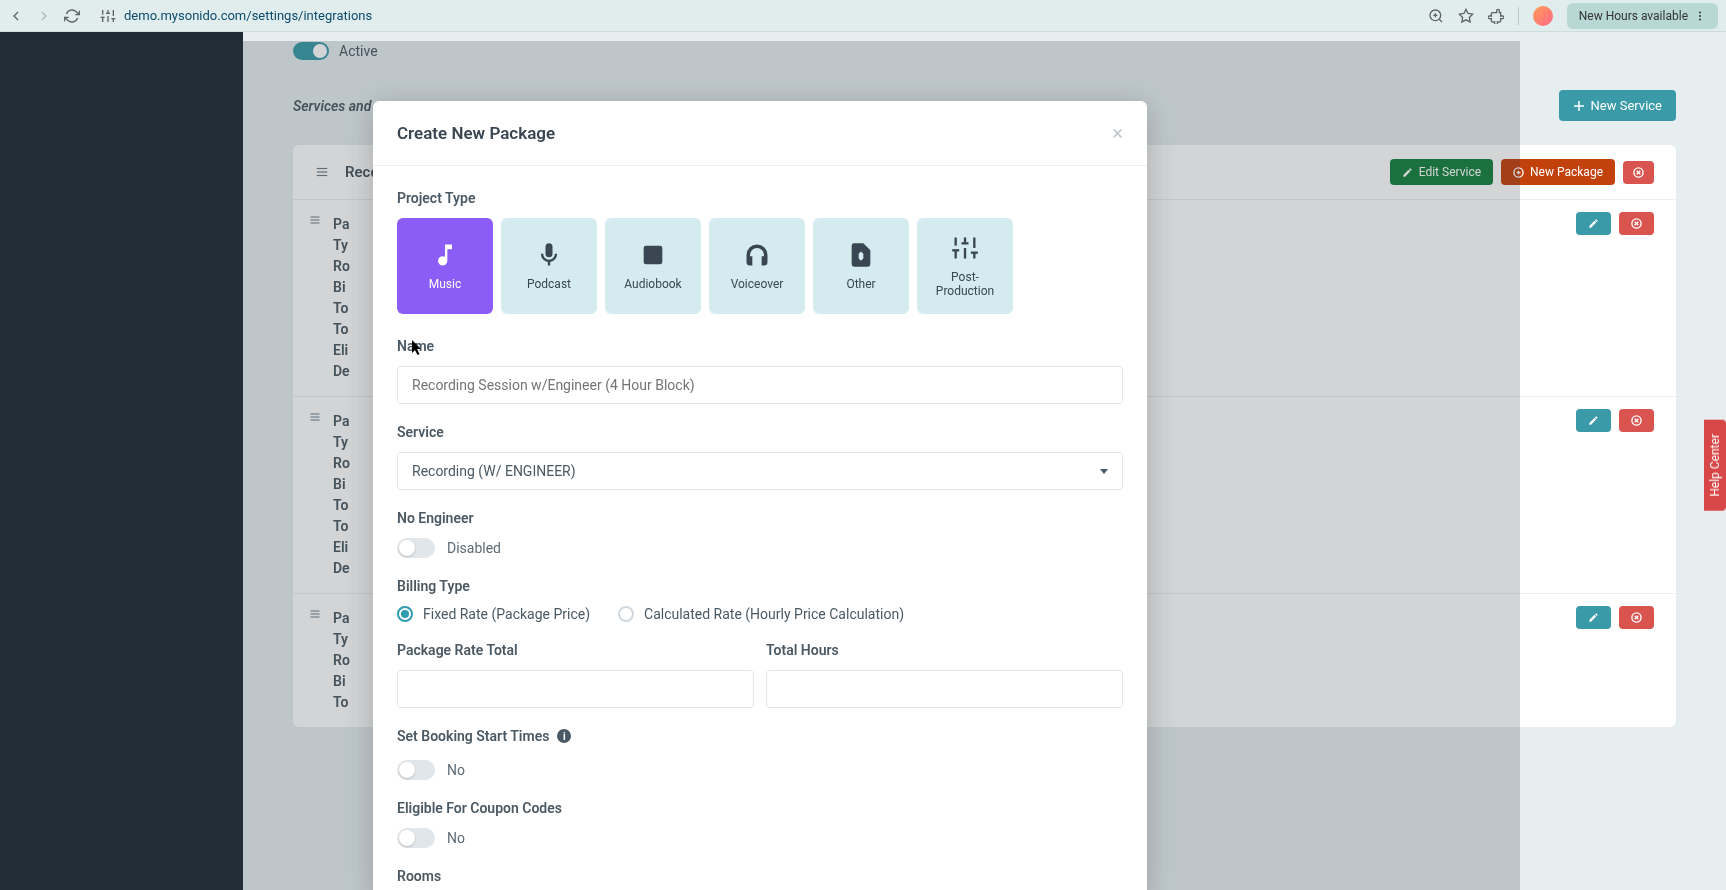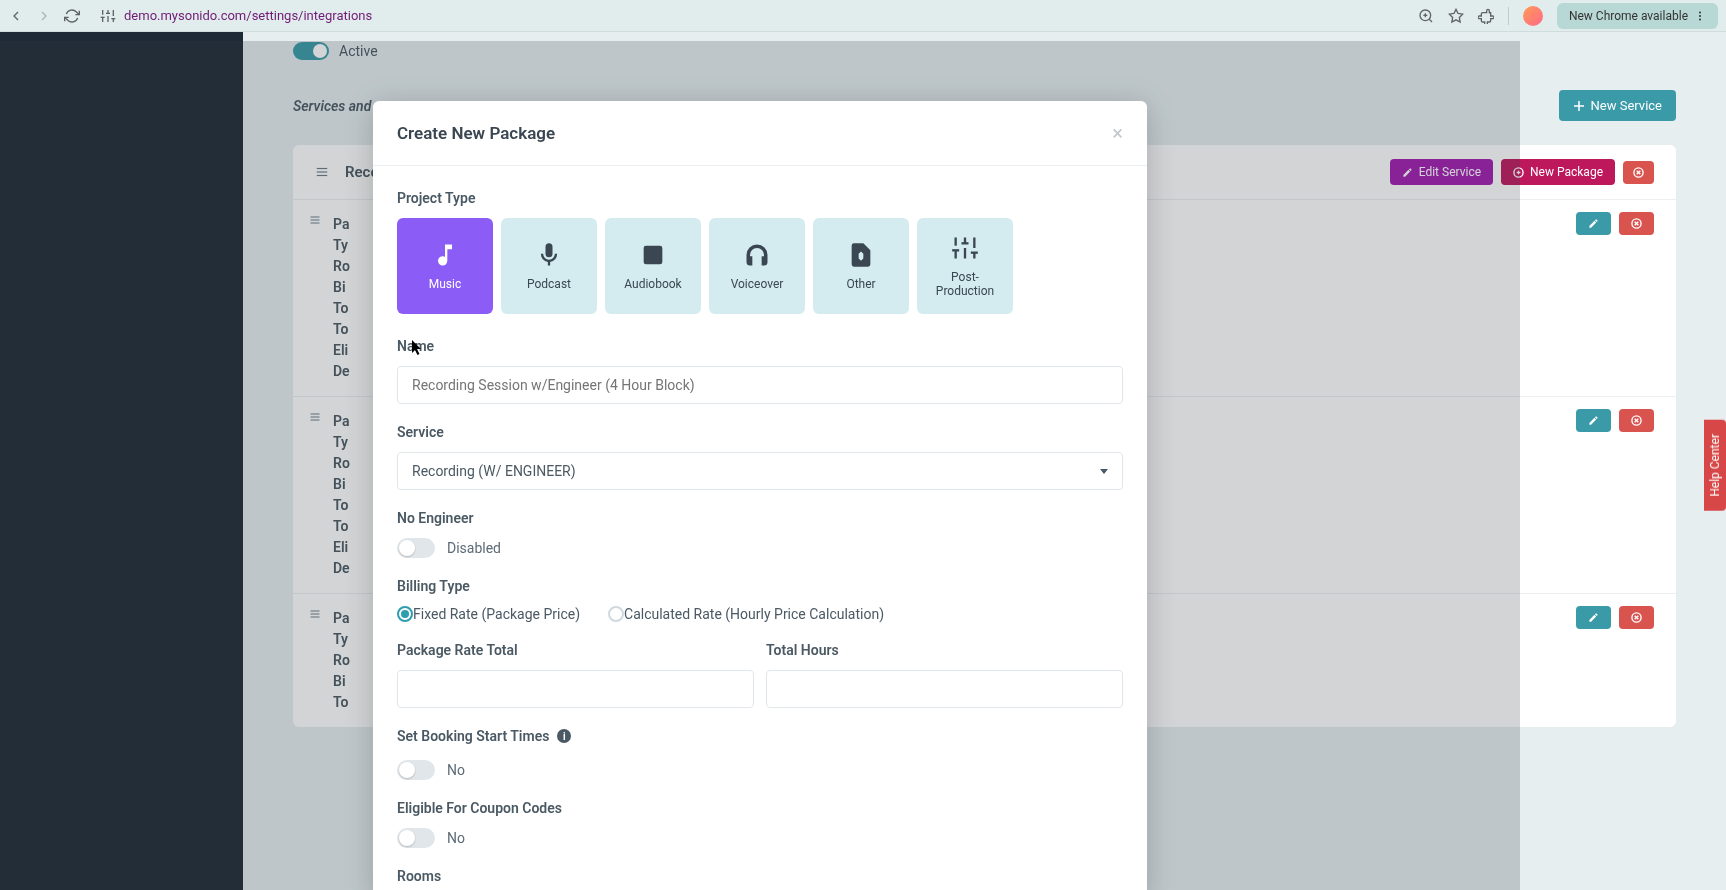--- a/index.html
+++ b/index.html
@@ -4,21 +4,21 @@
 <style>
 * { margin: 0; padding: 0; box-sizing: border-box; font-family: -apple-system, BlinkMacSystemFont, "Segoe UI", Roboto, sans-serif; }
 body { width: 1726px; height: 890px; background: #e8f1f0; overflow: hidden; position: relative; }
 
 
 .browser-bar { height: 32px; background: #e1edec; display: flex; align-items: center; padding: 0 8px; gap: 12px; border-bottom: 1px solid #d0dcdb; }
 .nav-arrow { width: 16px; height: 16px; color: #5f6368; cursor: pointer; }
 .reload-icn { width: 16px; height: 16px; color: #5f6368; }
 .url-container { flex: 1; display: flex; align-items: center; gap: 8px; background: #e1edec; padding: 0 8px; border-radius: 14px; }
 .site-icn { width: 16px; height: 16px; color: #5f6368; }
-.url-text { font-size: 13px; color: #701a75; }
+.url-text { font-size: 13px; color: #0c4a6e; }
 .chrome-right { display: flex; align-items: center; gap: 14px; margin-left: auto; }
 .chrome-icn { width: 16px; height: 16px; color: #5f6368; }
 .avatar { width: 20px; height: 20px; border-radius: 50%; background: linear-gradient(135deg, #ff9a56, #ff6a88); }
 .chrome-btn { background: #b8d8d5; border: none; padding: 6px 12px; border-radius: 6px; font-size: 12px; color: #333; display: flex; align-items: center; gap: 6px; }
 
 
 .app { display: flex; height: calc(890px - 32px); }
 .sidebar { width: 243px; background: #1e2a35; }
 .content { flex: 1; background: #e6eef0; padding: 0 50px; position: relative; overflow: hidden; }
 
@@ -30,22 +30,22 @@
 
 .services-header { display: flex; align-items: center; margin-top: 30px; }
 .services-title { font-size: 14px; font-weight: 600; color: #4a5963; font-style: italic; }
 .btn-new-service { margin-left: auto; background: #3a9aa8; color: #fff; border: none; padding: 8px 14px; border-radius: 4px; font-size: 13px; display: flex; align-items: center; gap: 6px; }
 
 .service-card { background: #fff; border-radius: 6px; margin-top: 24px; }
 .service-card-header { display: flex; align-items: center; padding: 14px 22px; border-bottom: 1px solid #eceff1; }
 .drag-icn { color: #6b7c87; }
 .service-name { font-weight: 600; color: #4a5963; margin-left: 16px; font-size: 15px; }
 .btn-sm { padding: 6px 12px; border-radius: 4px; font-size: 12px; color: #fff; border: none; display: flex; align-items: center; gap: 6px; }
-.btn-edit-service { background: #a21caf; margin-left: auto; }
-.btn-new-package { background: #be185d; margin-left: 8px; }
+.btn-edit-service { background: #15803d; margin-left: auto; }
+.btn-new-package { background: #c2410c; margin-left: 8px; }
 .btn-danger { background: #d9534f; margin-left: 8px; padding: 6px 10px; }
 
 .package-item { padding: 14px 22px 14px 40px; position: relative; }
 .package-item + .package-item { border-top: 1px solid #eceff1; }
 .pkg-drag { position: absolute; left: 16px; top: 14px; color: #6b7c87; }
 .pkg-actions { position: absolute; right: 22px; top: 12px; display: flex; gap: 8px; }
 .pkg-field-label { font-size: 14px; color: #4a5963; font-weight: 600; line-height: 1.5; }
 
 
 .overlay { position: absolute; top: 0; left: 0; right: 0; bottom: 0; background: rgba(50, 60, 68, 0.22); display: flex; justify-content: center; padding-top: 60px; }
@@ -66,21 +66,21 @@
 .text-input { width: 100%; padding: 10px 14px; border: 1px solid #e1e6ea; border-radius: 4px; font-size: 14px; color: #4a5963; margin-bottom: 20px; }
 .select { width: 100%; padding: 10px 14px; border: 1px solid #e1e6ea; border-radius: 4px; font-size: 14px; color: #4a5963; margin-bottom: 20px; display: flex; align-items: center; justify-content: space-between; }
 .select-caret { width: 0; height: 0; border-left: 4px solid transparent; border-right: 4px solid transparent; border-top: 5px solid #4a5963; }
 
 .switch-row { display: flex; align-items: center; gap: 12px; margin-bottom: 20px; }
 .switch { width: 38px; height: 20px; background: #e1e6ea; border-radius: 12px; position: relative; cursor: pointer; }
 .switch::after { content: ''; position: absolute; left: 2px; top: 2px; width: 16px; height: 16px; background: #fff; border-radius: 50%; box-shadow: 0 1px 2px rgba(0,0,0,0.2); }
 .switch-label { font-size: 14px; color: #5d6b76; }
 
 .radio-row { display: flex; align-items: center; gap: 28px; margin-bottom: 20px; }
-.radio-opt { display: flex; align-items: center; cursor: pointer; }
+.radio-opt { display: flex; align-items: center; gap: 10px; cursor: pointer; }
 .radio { width: 16px; height: 16px; border-radius: 50%; border: 2px solid #d0d8de; display: flex; align-items: center; justify-content: center; }
 .radio.checked { border-color: #2e9db0; }
 .radio.checked::after { content: ''; width: 8px; height: 8px; background: #2e9db0; border-radius: 50%; }
 .radio-label { font-size: 14px; color: #4a5963; }
 
 .two-col { display: flex; gap: 12px; }
 .col { flex: 1; }
 
 .info-icn { width: 14px; height: 14px; border-radius: 50%; background: #4a5963; color: #fff; font-size: 10px; display: inline-flex; align-items: center; justify-content: center; font-weight: bold; }
 
@@ -129,21 +129,21 @@
       </svg>
     <svg class="chrome-icn" viewBox="0 0 24 24" fill="none" stroke="currentColor" stroke-width="2">
         <polygon points="12 2 15.09 8.26 22 9.27 17 14.14 18.18 21.02 12 17.77 5.82 21.02 7 14.14 2 9.27 8.91 8.26 12 2"></polygon>
       </svg>
     <svg class="chrome-icn" viewBox="0 0 24 24" fill="none" stroke="currentColor" stroke-width="2">
         <path d="M20 7h-3V4a2 2 0 00-4 0v3H7a2 2 0 00-2 2v3H2a2 2 0 000 4h3v3a2 2 0 002 2h3v3a2 2 0 004 0v-3h3a2 2 0 002-2v-3h3a2 2 0 000-4h-3V9a2 2 0 00-2-2z"></path>
       </svg>
     <div style="width:1px; height:18px; background:#c0ccca"></div>
     <div class="avatar"></div>
     <button class="chrome-btn">
-      <span>New Chrome available</span>
+      <span>New Hours available</span>
       <svg width="12" height="12" viewBox="0 0 24 24" fill="currentColor">
           <circle cx="12" cy="5" r="2"></circle>
           <circle cx="12" cy="12" r="2"></circle>
           <circle cx="12" cy="19" r="2"></circle>
         </svg>
     </button>
   </div>
 </div>
 
 <div class="app">

